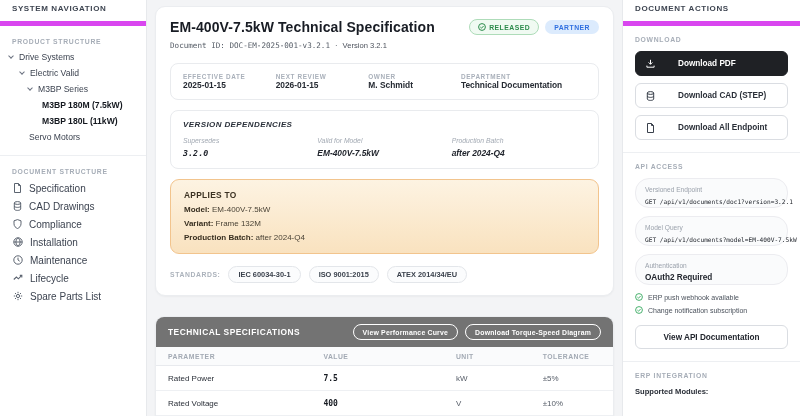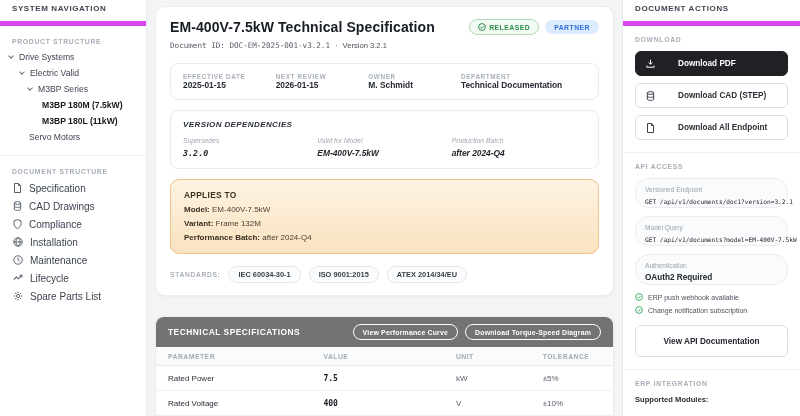--- a/index.html
+++ b/index.html
@@ -88,21 +88,21 @@
             font-family:"Liberation Sans",sans-serif; }
   .dl-dark { background:#1f2125; color:#fff; border:1px solid #1f2125; }
   .dl-light { background:#fff; color:#2a2f38; border:1px solid #dadde2; }
   .rs-divider { border-top:1px solid #edeff2; margin:12px -12px 10px; }
   .api-card { background:#fafbfc; border:1px solid #ececf0; border-radius:14px; padding:7px 9px 2px; margin-bottom:8px; }
   .api-card-label { font-size:6.6px; color:#9ba2ac; }
   .api-code { margin-top:5px; font-size:6.15px; color:#23272e; white-space:nowrap; }
   .api-auth { margin-top:4px; font-size:8.2px; font-weight:700; color:#22262e;
               font-family:"Liberation Sans",sans-serif; }
   .feat-row { display:flex; align-items:center; gap:5px; font-size:7px; color:#4a515b; margin:2px 0 5px; }
-  .wide-btn { width:100%; height:32px; background:#fff; border:1px solid #dadde2; border-radius:6px;
+  .wide-btn { width:100%; height:24px; background:#fff; border:1px solid #dadde2; border-radius:6px;
               font-size:8.2px; font-weight:700; color:#22262e; cursor:pointer; margin-top:6px;
               font-family:"Liberation Sans",sans-serif; }
   .erp-title { font-size:7.6px; font-weight:700; color:#2a2f38; margin-bottom:1px; }
 </style>
 </head>
 <body>
 
 <aside class="left-sb">
   <div class="sb-title">SYSTEM NAVIGATION</div>
 
@@ -245,21 +245,21 @@
       <div class="applies-title">APPLIES TO</div>
       <div class="applies-row">
         <b>Model:</b>
         <span>EM-400V-7.5kW</span>
       </div>
       <div class="applies-row">
         <b>Variant:</b>
         <span>Frame 132M</span>
       </div>
       <div class="applies-row">
-        <b>Performance Batch:</b>
+        <b>Production Batch:</b>
         <span>after 2024-Q4</span>
       </div>
     </div>
 
     <div class="standards">
       <span class="standards-label">STANDARDS:</span>
       <span class="pill">IEC 60034-30-1</span>
       <span class="pill">ISO 9001:2015</span>
       <span class="pill">ATEX 2014/34/EU</span>
     </div>

